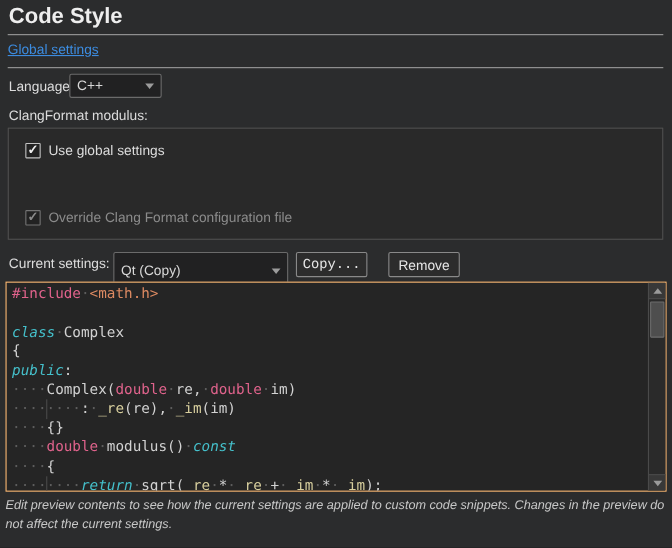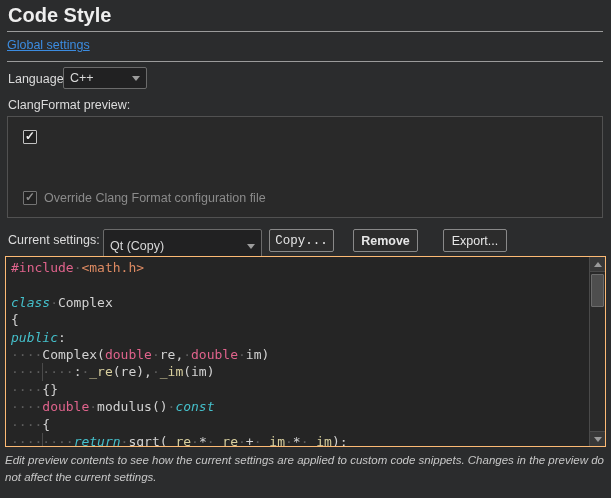--- a/index.html
+++ b/index.html
@@ -59,21 +59,21 @@
   .check-row.disabled .lbl { color: #8b8b8b; }
 
   .current-label { left: 8px; top: 233px; }
   .btn {
     position: absolute; top: 229px; height: 23px;
     background: #2c2c2c; border: 1px solid #898989; border-radius: 2px;
     color: #e6e6e6; font-size: 12.5px; font-family: "Liberation Sans", sans-serif;
     cursor: pointer; text-align: center; padding: 0;
   }
   .btn-copy   { left: 269px; width: 65px; font-family: Liberation Mono, monospace; }
-  .btn-remove { left: 353px; width: 65px; font-weight: bold; }
+  .btn-remove { left: 353px; width: 65px; }
   .btn-export { left: 443px; width: 64px; }
   .btn-import { left: 534px; width: 65px; }
 
   .editor {
     left: 5px; top: 256px; width: 601px; height: 191px;
     background: #252525; border: 1px solid #fdba74; overflow: hidden;
   }
   .code {
     position: absolute; left: 0; top: 0; right: 17px; bottom: 0;
     padding: 2px 0 0 5px; margin: 0;
@@ -119,44 +119,44 @@
 
   <a class="abs global-link">Global settings</a>
   <div class="abs sep sep2"></div>
 
   <span class="abs lbl lang-label">Language:</span>
   <div class="abs combo combo-lang">
     <span class="combo-val">C++</span>
     <span class="combo-arrow"></span>
   </div>
 
-  <span class="abs lbl section-lbl">ClangFormat preview:</span>
+  <span class="abs lbl section-lbl">ClangFormat modulus:</span>
 
   <div class="abs groupbox">
     <div class="check-row cr1">
       <span class="checkbox"></span>
+      <span class="lbl">Use global settings</span>
     </div>
     <div class="abs combo combo-mode">
       <span class="combo-val">Indenting only</span>
       <span class="combo-arrow"></span>
     </div>
     <div class="check-row cr2 disabled">
       <span class="checkbox"></span>
       <span class="lbl">Override Clang Format configuration file</span>
     </div>
   </div>
 
   <span class="abs lbl current-label">Current settings:</span>
   <div class="abs combo combo-current">
     <span class="combo-val">Qt (Copy)</span>
     <span class="combo-arrow"></span>
   </div>
   <button class="btn btn-copy">Copy...</button>
   <button class="btn btn-remove">Remove</button>
-  <button class="btn btn-export">Export...</button>
 
   <div class="abs editor">
     <pre class="code" id="code-content"><div class="code-line"><span class="tok-pp">#include</span><span class="ws">·</span><span class="tok-str">&lt;math.h&gt;</span></div><div class="code-line"> </div><div class="code-line"><span class="tok-kw">class</span><span class="ws">·</span><span class="tok-txt">Complex</span></div><div class="code-line"><span class="tok-txt">{</span></div><div class="code-line"><span class="tok-kw">public</span><span class="tok-txt">:</span></div><div class="code-line"><span class="ws">····</span><span class="tok-txt">Complex(</span><span class="tok-type">double</span><span class="ws">·</span><span class="tok-txt">re,</span><span class="ws">·</span><span class="tok-type">double</span><span class="ws">·</span><span class="tok-txt">im)</span></div><div class="code-line"><span class="ws">········</span><span class="tok-txt">:</span><span class="ws">·</span><span class="tok-fld">_re</span><span class="tok-txt">(re),</span><span class="ws">·</span><span class="tok-fld">_im</span><span class="tok-txt">(im)</span></div><div class="code-line"><span class="ws">····</span><span class="tok-txt">{}</span></div><div class="code-line"><span class="ws">····</span><span class="tok-type">double</span><span class="ws">·</span><span class="tok-txt">modulus()</span><span class="ws">·</span><span class="tok-kw">const</span></div><div class="code-line"><span class="ws">····</span><span class="tok-txt">{</span></div><div class="code-line"><span class="ws">········</span><span class="tok-kw">return</span><span class="ws">·</span><span class="tok-txt">sqrt(</span><span class="tok-fld">_re</span><span class="ws">·</span><span class="tok-txt">*</span><span class="ws">·</span><span class="tok-fld">_re</span><span class="ws">·</span><span class="tok-txt">+</span><span class="ws">·</span><span class="tok-fld">_im</span><span class="ws">·</span><span class="tok-txt">*</span><span class="ws">·</span><span class="tok-fld">_im</span><span class="tok-txt">);</span></div></pre>
     <div class="vscroll">
       <div class="sb-btn sb-up">
         <span class="tri-up"></span>
       </div>
       <div class="sb-thumb"></div>
       <div class="sb-btn sb-down">
         <span class="tri-down"></span>

